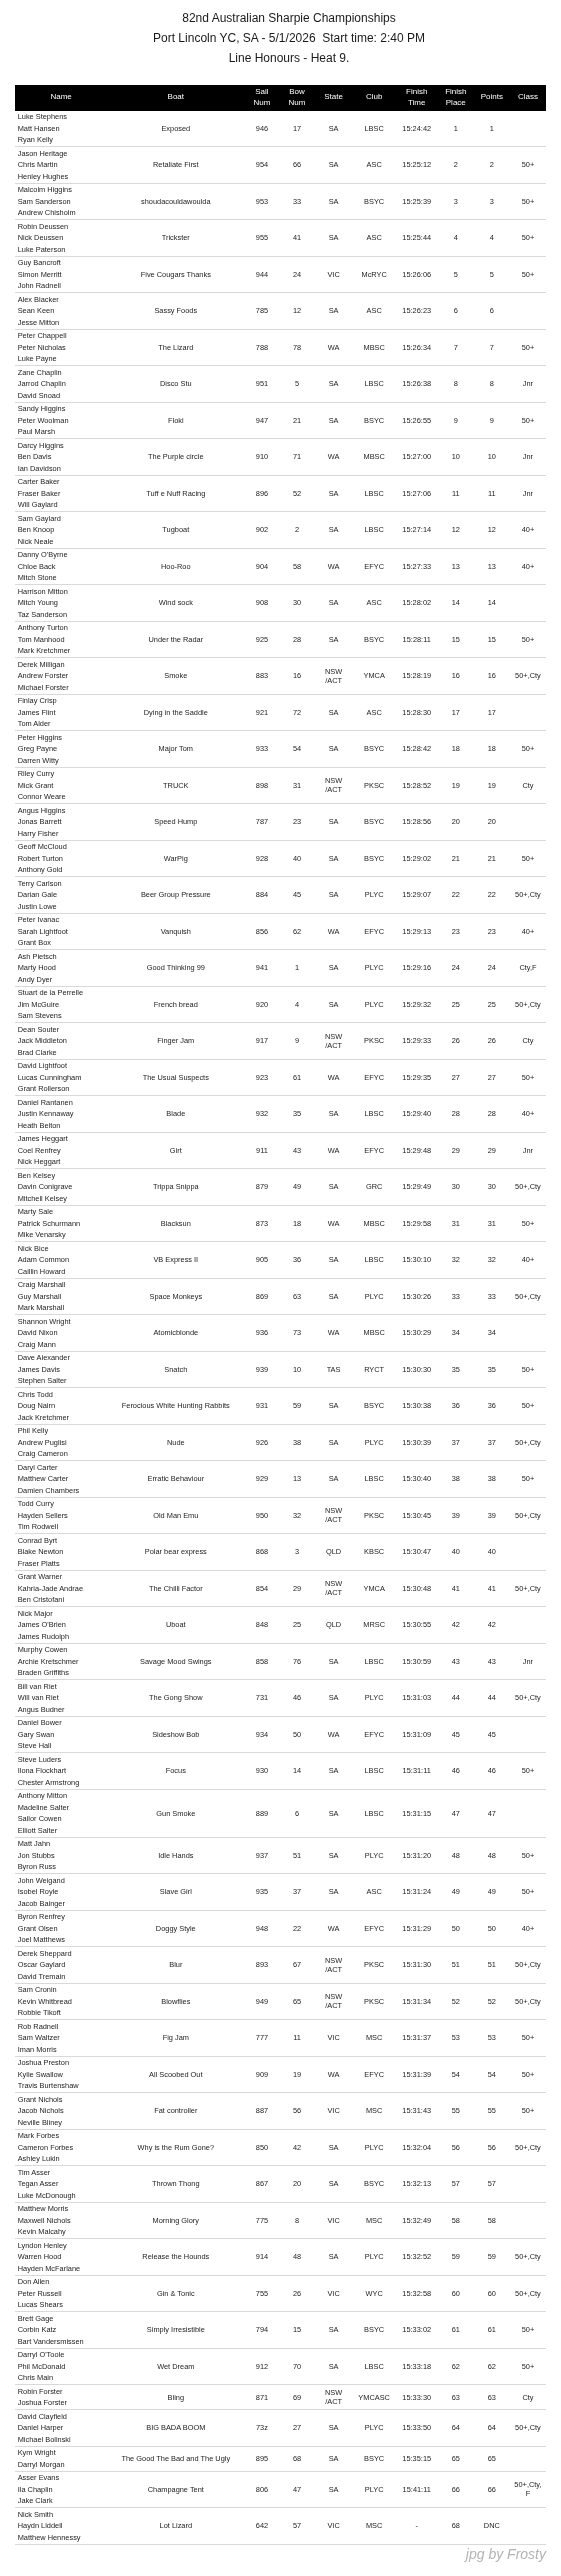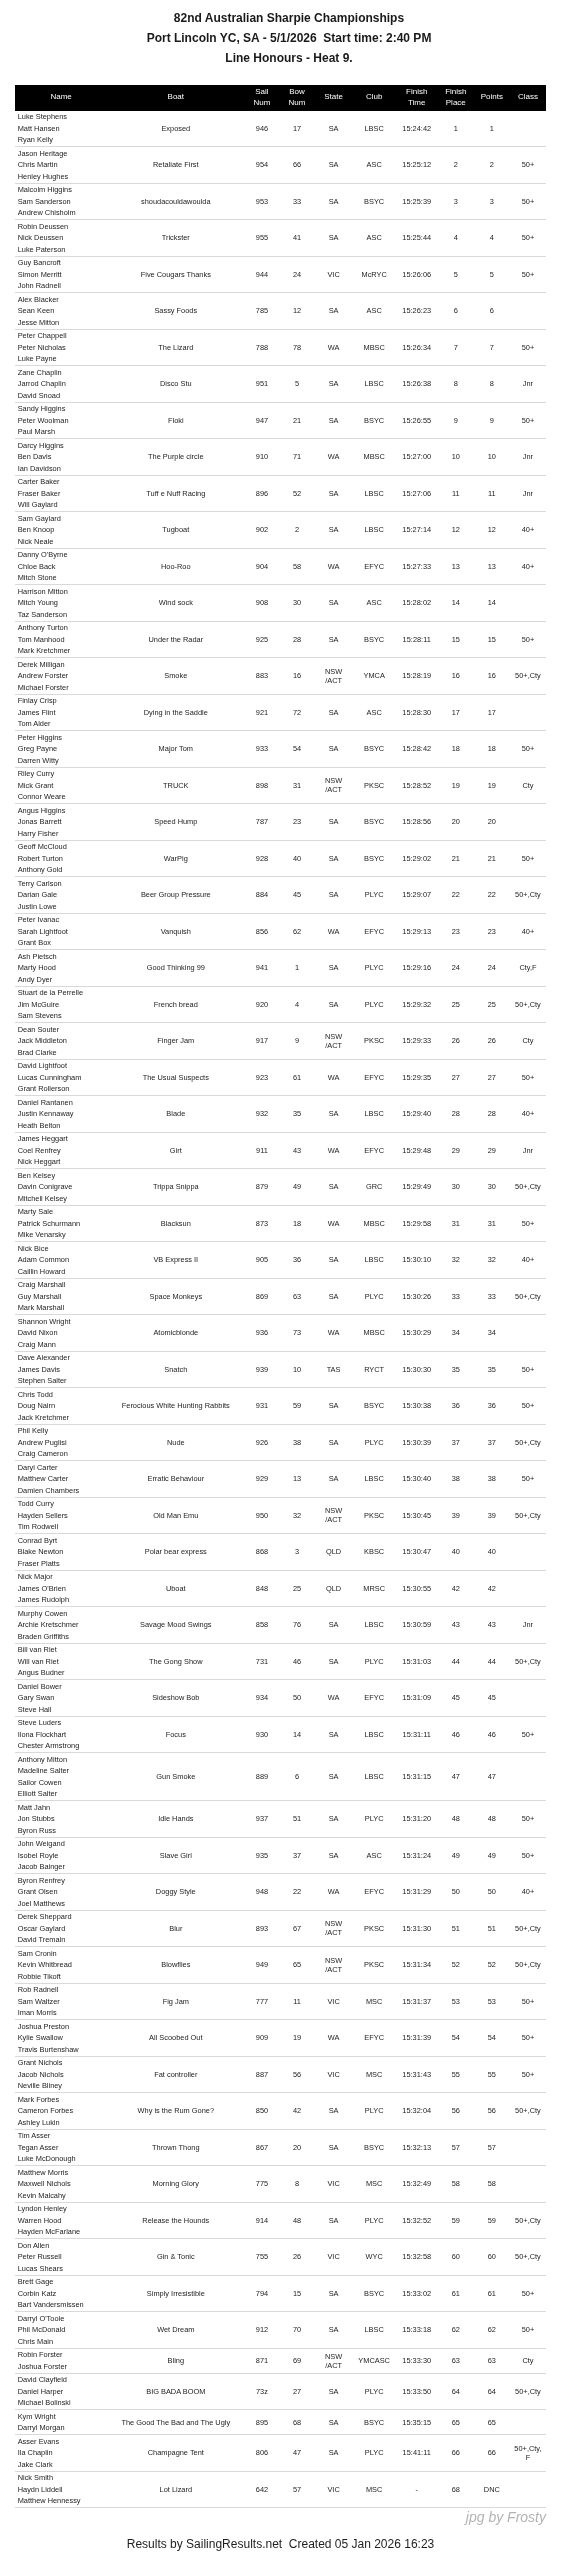--- a/index.html
+++ b/index.html
@@ -3,21 +3,21 @@
 <meta charset="utf-8">
 <style>
   html,body{margin:0;padding:0;}
   body{
     width:561px;min-height:2576px;background:#ffffff;
     font-family:"Liberation Sans","DejaVu Sans",sans-serif;
     color:#1f1f1f;
   }
   .title-block{margin-top:7.7px;text-align:center;}
   .title-block div{
-    font-weight:bold;font-size:12px;line-height:20px;color:#1a1a1a;
+    font-weight:normal;font-size:12px;line-height:20px;color:#1a1a1a;
     white-space:pre-wrap;
     padding-left:17px;
   }
   table.results{
     width:531px;margin:17px auto 0;border-collapse:collapse;table-layout:fixed;
   }
   thead th{
     background:#000000;color:#ffffff;font-weight:normal;
     font-size:8px;line-height:10.4px;white-space:pre-line;
     height:26px;vertical-align:middle;text-align:center;padding:0 0.5px;
@@ -557,20 +557,33 @@
         <td>868</td>
         <td>3</td>
         <td>QLD</td>
         <td>KBSC</td>
         <td>15:30:47</td>
         <td>40</td>
         <td>40</td>
         <td></td>
       </tr>
       <tr>
+        <td class="c-name"><div class="crew">Grant Warner</div><div class="crew">Kahria-Jade Andrae</div><div class="crew">Ben Cristofani</div></td>
+        <td>The Chilli Factor</td>
+        <td>854</td>
+        <td>29</td>
+        <td>NSW
+/ACT</td>
+        <td>YMCA</td>
+        <td>15:30:48</td>
+        <td>41</td>
+        <td>41</td>
+        <td>50+,Cty</td>
+      </tr>
+      <tr>
         <td class="c-name"><div class="crew">Nick Major</div><div class="crew">James O'Brien</div><div class="crew">James Rudolph</div></td>
         <td>Uboat</td>
         <td>848</td>
         <td>25</td>
         <td>QLD</td>
         <td>MRSC</td>
         <td>15:30:55</td>
         <td>42</td>
         <td>42</td>
         <td></td>

